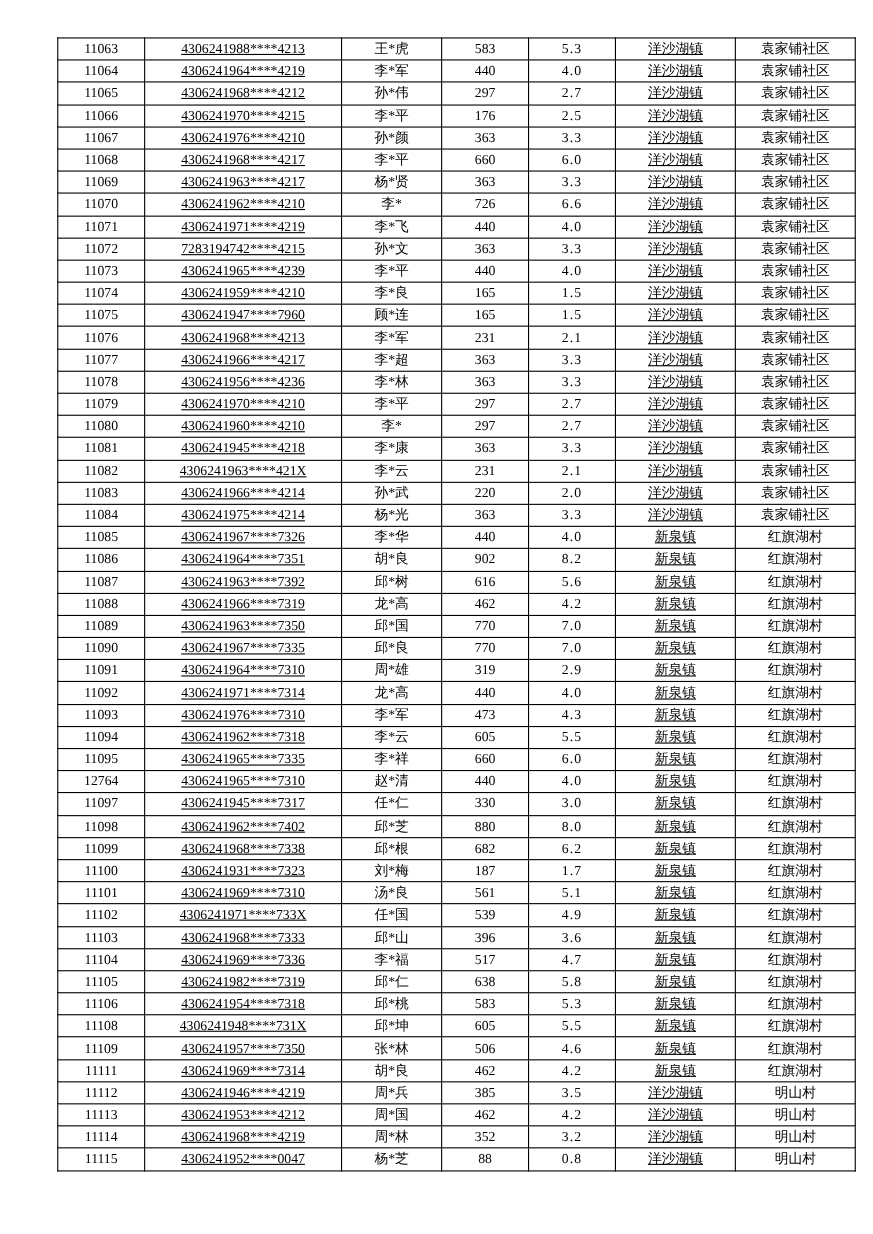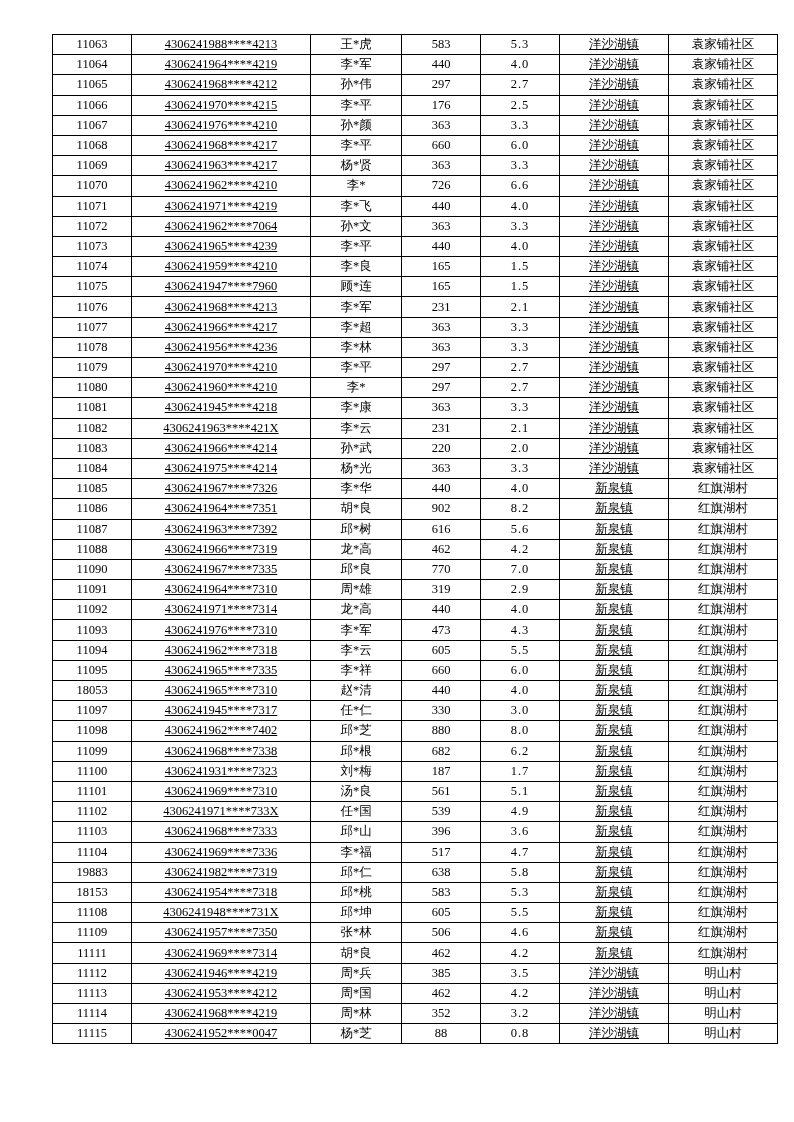--- a/index.html
+++ b/index.html
@@ -126,21 +126,21 @@
           <td class="c-seq">11071</td>
           <td class="c-id">4306241971****4219</td>
           <td class="c-name">李*飞</td>
           <td class="c-amt">440</td>
           <td class="c-rate">4.0</td>
           <td class="c-town">洋沙湖镇</td>
           <td class="c-vill">袁家铺社区</td>
         </tr>
         <tr>
           <td class="c-seq">11072</td>
-          <td class="c-id">4306241962****7064</td>
+          <td class="c-id">7283194742****4215</td>
           <td class="c-name">孙*文</td>
           <td class="c-amt">363</td>
           <td class="c-rate">3.3</td>
           <td class="c-town">洋沙湖镇</td>
           <td class="c-vill">袁家铺社区</td>
         </tr>
         <tr>
           <td class="c-seq">11073</td>
           <td class="c-id">4306241965****4239</td>
           <td class="c-name">李*平</td>
@@ -278,20 +278,29 @@
         <tr>
           <td class="c-seq">11088</td>
           <td class="c-id">4306241966****7319</td>
           <td class="c-name">龙*高</td>
           <td class="c-amt">462</td>
           <td class="c-rate">4.2</td>
           <td class="c-town">新泉镇</td>
           <td class="c-vill">红旗湖村</td>
         </tr>
         <tr>
+          <td class="c-seq">11089</td>
+          <td class="c-id">4306241963****7350</td>
+          <td class="c-name">邱*国</td>
+          <td class="c-amt">770</td>
+          <td class="c-rate">7.0</td>
+          <td class="c-town">新泉镇</td>
+          <td class="c-vill">红旗湖村</td>
+        </tr>
+        <tr>
           <td class="c-seq">11090</td>
           <td class="c-id">4306241967****7335</td>
           <td class="c-name">邱*良</td>
           <td class="c-amt">770</td>
           <td class="c-rate">7.0</td>
           <td class="c-town">新泉镇</td>
           <td class="c-vill">红旗湖村</td>
         </tr>
         <tr>
           <td class="c-seq">11091</td>
@@ -332,21 +341,21 @@
         <tr>
           <td class="c-seq">11095</td>
           <td class="c-id">4306241965****7335</td>
           <td class="c-name">李*祥</td>
           <td class="c-amt">660</td>
           <td class="c-rate">6.0</td>
           <td class="c-town">新泉镇</td>
           <td class="c-vill">红旗湖村</td>
         </tr>
         <tr>
-          <td class="c-seq">18053</td>
+          <td class="c-seq">12764</td>
           <td class="c-id">4306241965****7310</td>
           <td class="c-name">赵*清</td>
           <td class="c-amt">440</td>
           <td class="c-rate">4.0</td>
           <td class="c-town">新泉镇</td>
           <td class="c-vill">红旗湖村</td>
         </tr>
         <tr>
           <td class="c-seq">11097</td>
           <td class="c-id">4306241945****7317</td>
@@ -413,30 +422,30 @@
         <tr>
           <td class="c-seq">11104</td>
           <td class="c-id">4306241969****7336</td>
           <td class="c-name">李*福</td>
           <td class="c-amt">517</td>
           <td class="c-rate">4.7</td>
           <td class="c-town">新泉镇</td>
           <td class="c-vill">红旗湖村</td>
         </tr>
         <tr>
-          <td class="c-seq">19883</td>
+          <td class="c-seq">11105</td>
           <td class="c-id">4306241982****7319</td>
           <td class="c-name">邱*仁</td>
           <td class="c-amt">638</td>
           <td class="c-rate">5.8</td>
           <td class="c-town">新泉镇</td>
           <td class="c-vill">红旗湖村</td>
         </tr>
         <tr>
-          <td class="c-seq">18153</td>
+          <td class="c-seq">11106</td>
           <td class="c-id">4306241954****7318</td>
           <td class="c-name">邱*桃</td>
           <td class="c-amt">583</td>
           <td class="c-rate">5.3</td>
           <td class="c-town">新泉镇</td>
           <td class="c-vill">红旗湖村</td>
         </tr>
         <tr>
           <td class="c-seq">11108</td>
           <td class="c-id">4306241948****731X</td>

